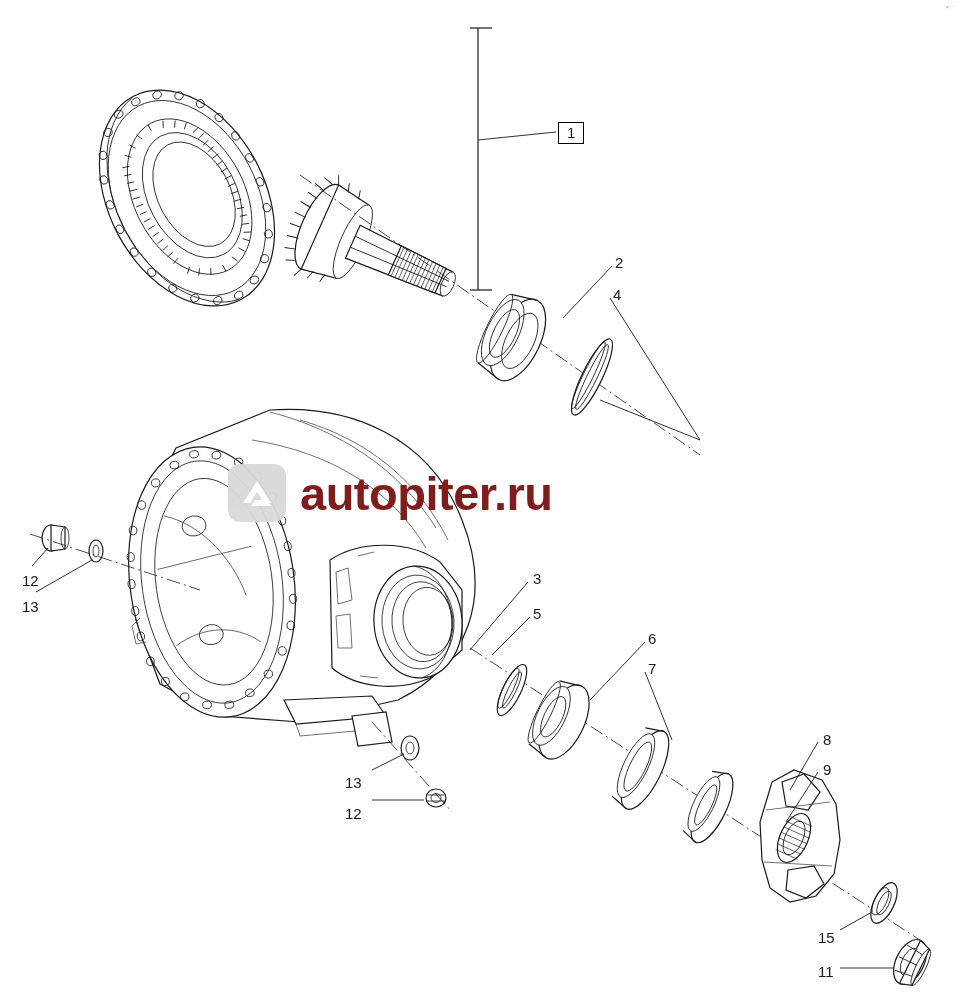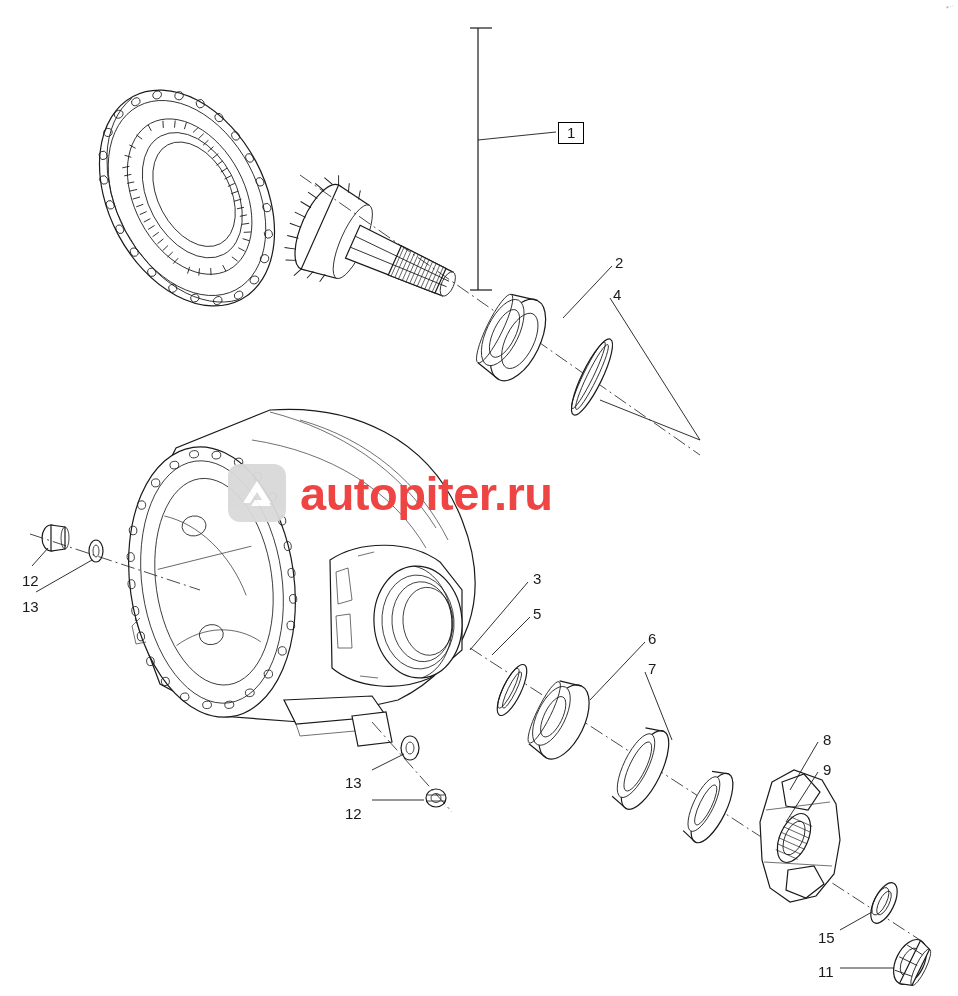--- a/index.html
+++ b/index.html
@@ -60,21 +60,21 @@
     align-items: center;
     justify-content: center;
     flex: 0 0 auto;
     opacity: 0.95;
   }
   #wm-logo svg { display: block; }
   #wm-text {
     font-family: "Liberation Sans", sans-serif;
     font-size: 47px;
     font-weight: bold;
-    color: #ef4444;
+    color: #7f1d1d;
     margin-left: 14px;
     letter-spacing: -0.5px;
   }
   #corner-mark {
     position: absolute;
     right: 4px;
     top: 2px;
     font-size: 8px;
     color: #b8b8b8;
     font-family: "Liberation Sans", sans-serif;

